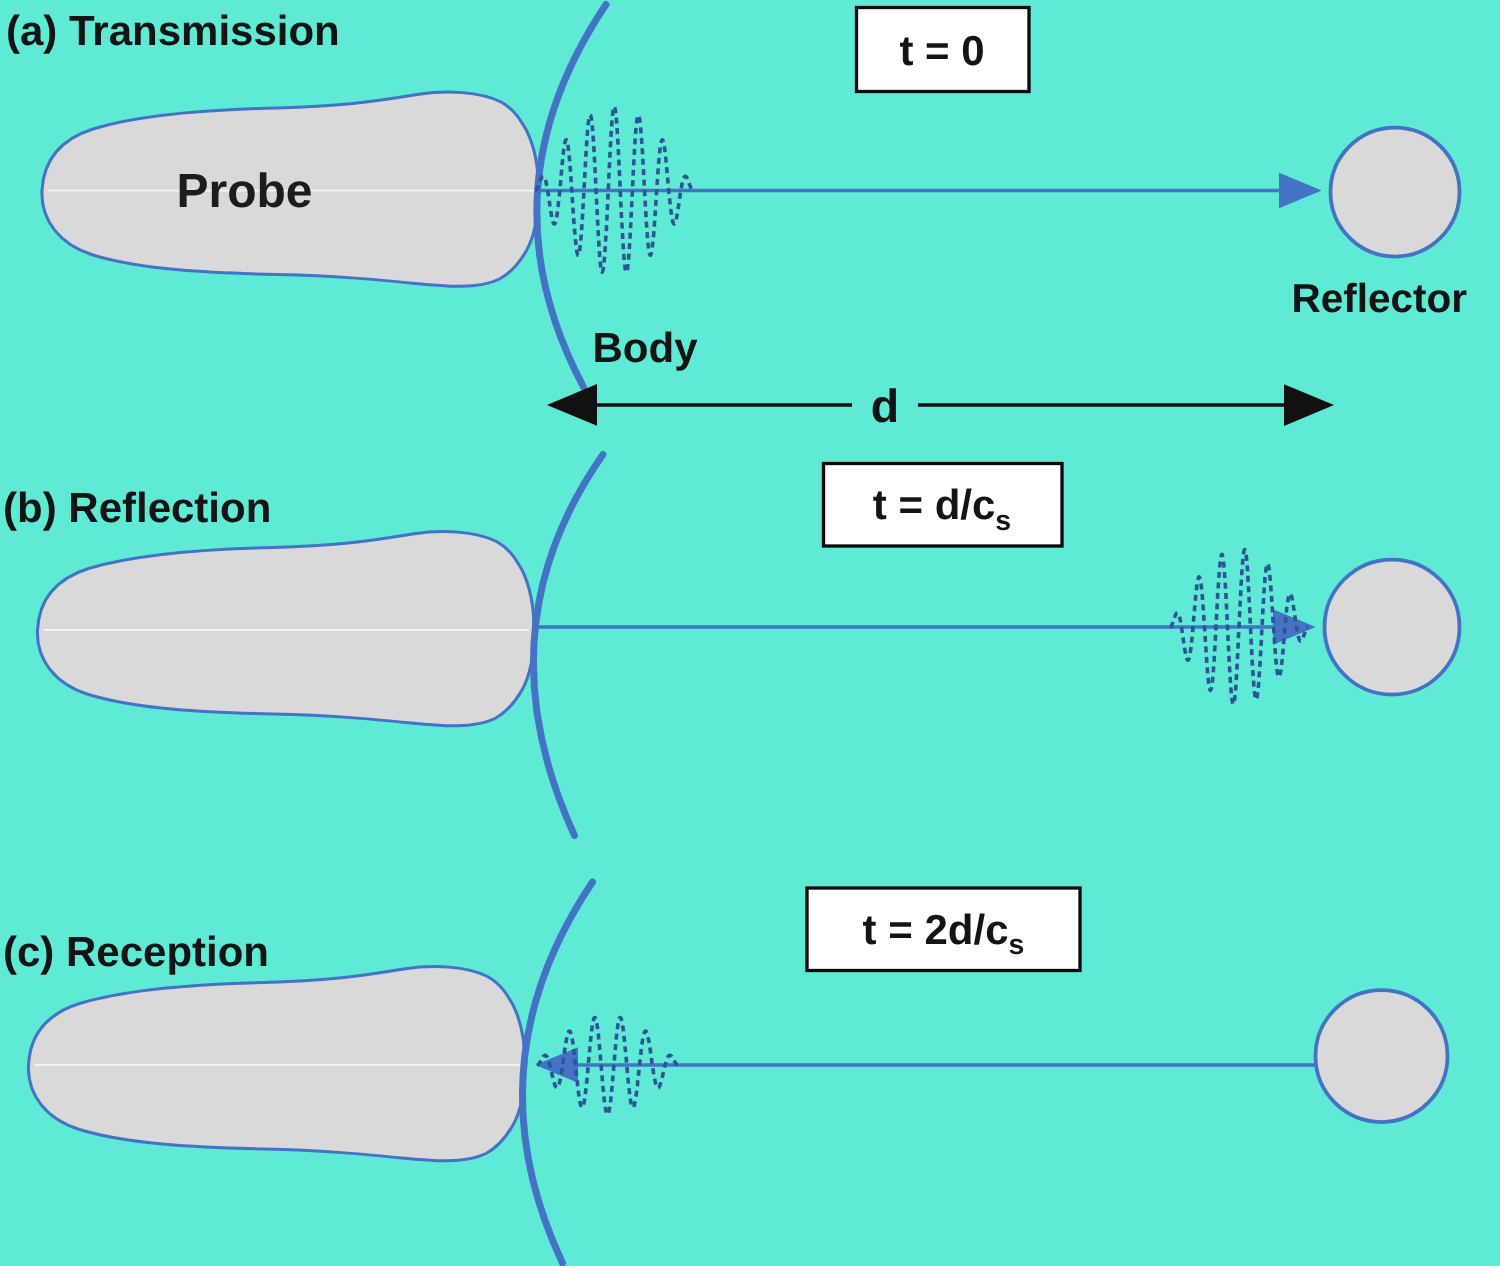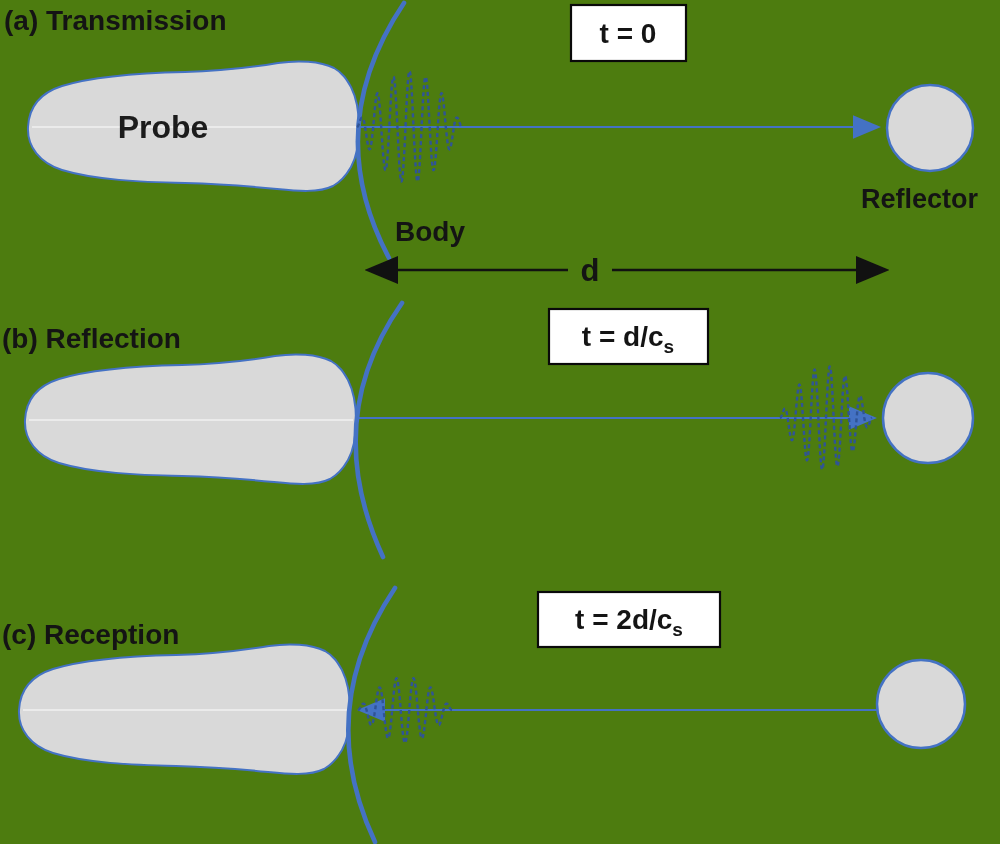--- a/index.html
+++ b/index.html
@@ -1,16 +1,16 @@
 <!DOCTYPE html>
 <html><head>
 <meta charset="utf-8">
 <style>
   html,body{margin:0;padding:0;background:#ffffff;}
-  .stage{position:relative;width:1000px;height:844px;background:#4d7c0f;overflow:hidden;}
+  .stage{position:relative;width:1000px;height:844px;background:#5eead4;overflow:hidden;}
   svg{display:block;}
   text{font-family:"Liberation Sans","DejaVu Sans",sans-serif;font-weight:bold;fill:#141414;}
   .panel-label{font-size:28px;}
   .time-label{font-size:28px;}
   .time-sub{font-size:19px;}
   .probe-label{font-size:32px;fill:#1c1c1c;}
   .body-label{font-size:28px;}
   .reflector-label{font-size:27px;}
   .d-label{font-size:31px;}
   .time-box{fill:#ffffff;stroke:#0a0a0a;stroke-width:2.2;}

